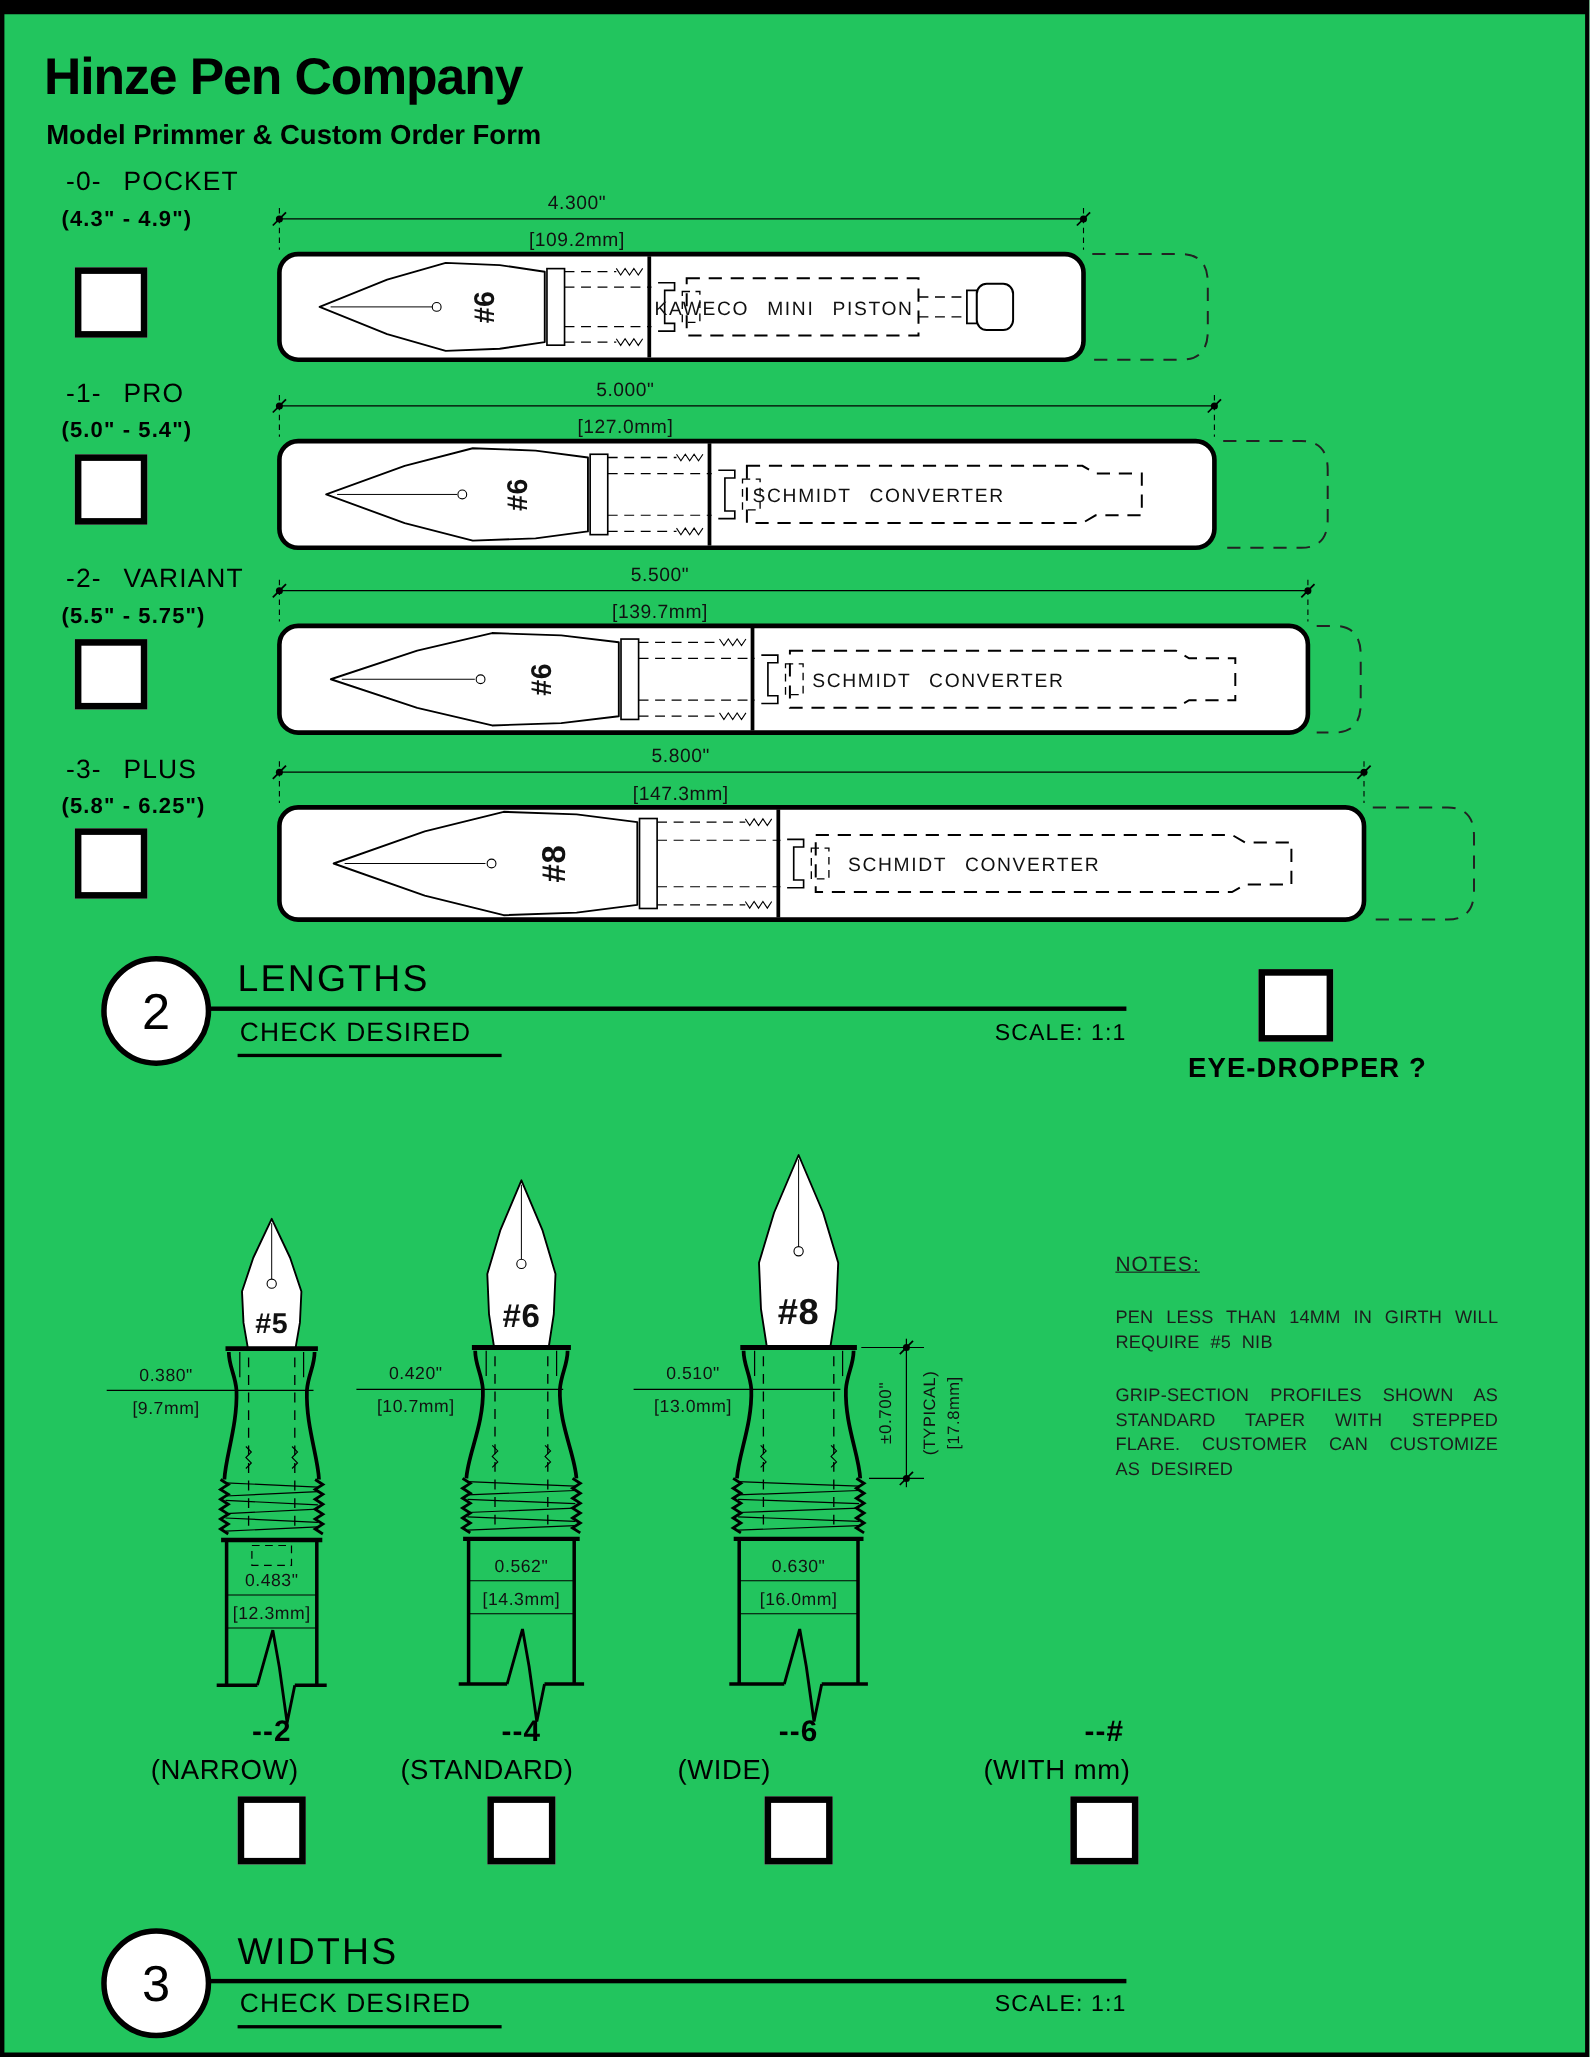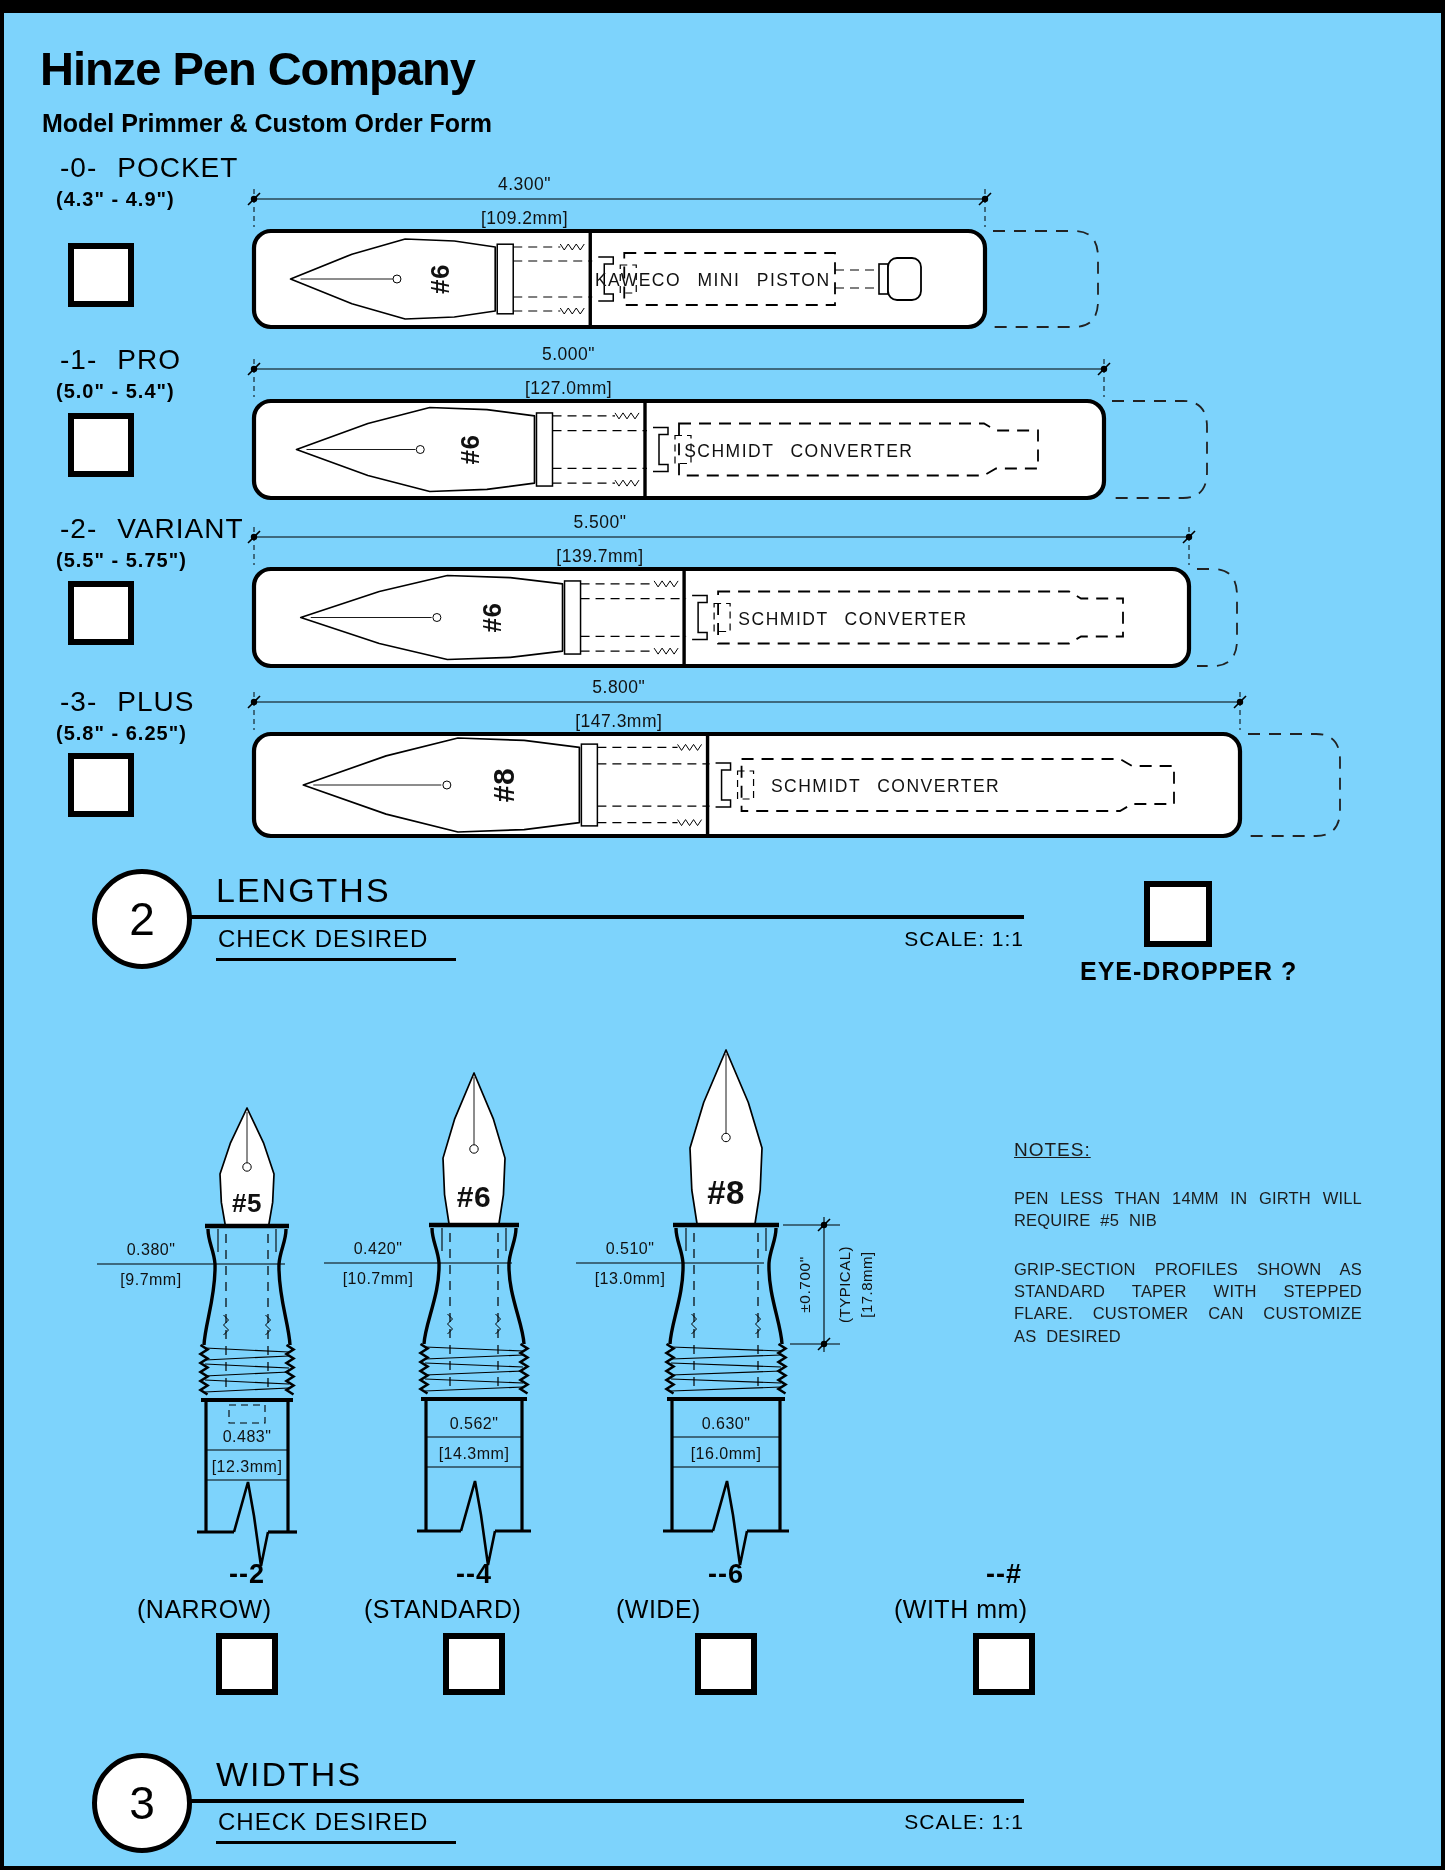--- a/index.html
+++ b/index.html
@@ -1,24 +1,24 @@
 <!DOCTYPE html>
 <html><head>
 <meta charset="utf-8">
 <style>
   html,body{margin:0;padding:0;background:#e8e8e8;}
   .page{
-    position:relative;width:1445px;height:1870px;background:#7dd3fc;
+    position:relative;width:1445px;height:1870px;background:#22c55e;
     box-sizing:border-box;border:4px solid #000;border-top-width:13px;
     font-family:"Liberation Sans",sans-serif;color:#000;overflow:hidden;
   }
   .abs{position:absolute;}
   .title{font-size:47px;font-weight:700;letter-spacing:-1px;}
   .subtitle{font-size:25px;font-weight:700;}
-  .opt-label{font-size:28px;letter-spacing:1px;white-space:nowrap;}
+  .opt-label{font-size:24px;letter-spacing:1px;white-space:nowrap;}
   .opt-label .opt-name{margin-left:20px;}
   .opt-range{font-size:20px;font-weight:700;letter-spacing:1px;white-space:nowrap;}
   .cb{position:absolute;background:#fff;border:6px solid #000;}
   .cb-len{width:54px;height:52px;}
   .cb-w{width:50px;height:50px;}
   .marker-circle{
     position:absolute;width:90px;height:90px;border:5px solid #000;border-radius:50%;
     display:flex;align-items:center;justify-content:center;font-size:46px;background:#fff;
   }
   .marker-rule{position:absolute;height:4px;background:#000;}

